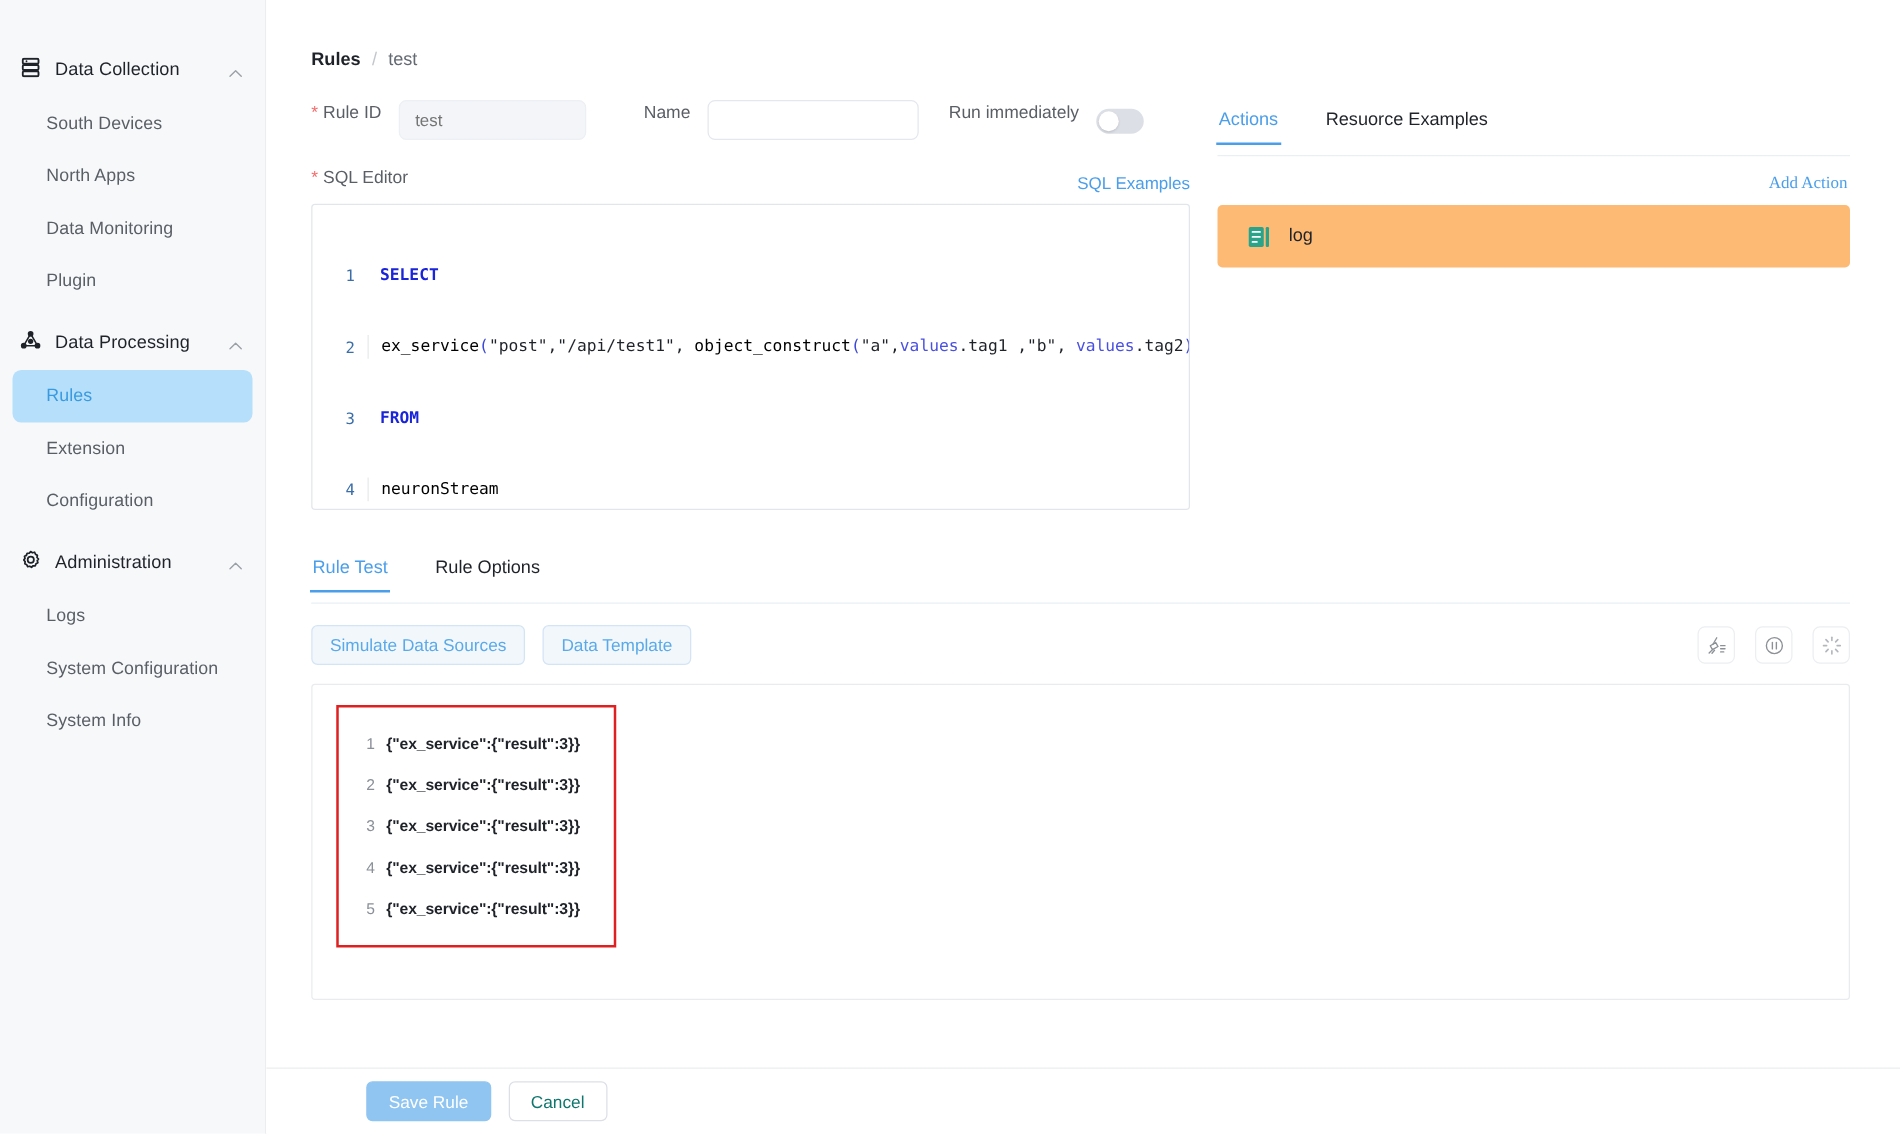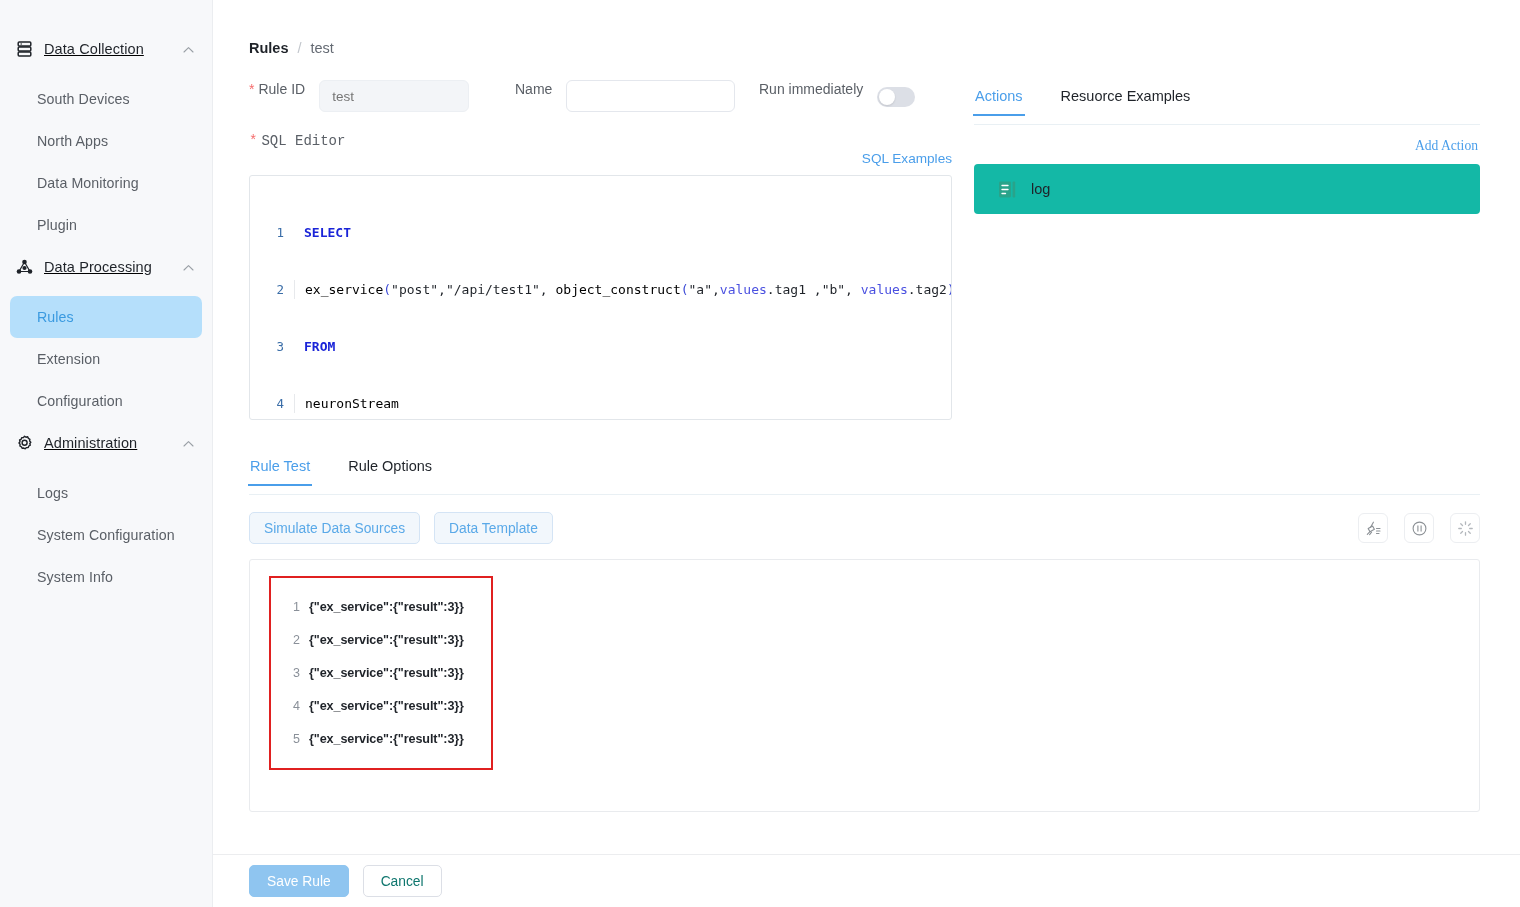--- a/index.html
+++ b/index.html
@@ -19,27 +19,26 @@
     width: 213px;
     height: 907px;
     background: #f7f8fa;
     border-right: 1px solid #ebedf0;
     padding-top: 34px;
     flex: 0 0 213px;
     position: relative;
   }
   .nav-group-header {
     display: flex;
-    align-items: center;
+    align-items: flex-end;
     height: 30px;
     padding: 0 18px 0 14px;
     margin-bottom: 14px;
     cursor: pointer;
     position: relative;
-    text-decoration: underline;
   }
   .nav-group-header .gicon {
     width: 20px; height: 20px;
     flex: 0 0 20px;
     margin-right: 10px;
     display: flex; align-items: center; justify-content: center;
     color: #1f2329;
   }
   .nav-group-header .gtitle {
     font-size: 14.5px;
@@ -153,21 +152,21 @@
   }
 
   
   .sql-head {
     display: flex;
     align-items: flex-end;
     justify-content: space-between;
     margin-top: 20px;
     margin-bottom: 9px;
   }
-  .sql-head .flabel { margin-bottom: 16px; font-family: Liberation Mono, monospace; }
+  .sql-head .flabel { margin-bottom: 4px; }
   .link { color: #4a9eea; font-size: 13.6px; cursor: pointer; }
   .editor {
     border: 1px solid #e2e6ea;
     border-radius: 3px;
     height: 245px;
     background: #fff;
     padding: 9px 0 0 0;
     overflow: hidden;
     position: relative;
   }
@@ -220,21 +219,21 @@
     height: 2px;
     background: #4a9eea;
   }
   .add-action-row {
     display: flex;
     justify-content: flex-end;
     padding: 13px 2px 10px 0;
     font-family: Liberation Serif, serif;
   }
   .action-card {
-    background: #14b8a6;
+    background: #fdba74;
     border-radius: 4px;
     height: 50px;
     display: flex;
     align-items: center;
     padding-left: 24px;
   }
   .action-card .aicon { margin-right: 14px; display: flex; }
   .action-card .alabel { font-size: 14.5px; color: #1f2329; }
 
   
@@ -328,20 +327,21 @@
     cursor: pointer;
     font-family: inherit;
     display: flex;
     align-items: center;
   }
   .btn-primary {
     background: #8fc5f0;
     color: #ffffff;
     border: 1px solid #8fc5f0;
     margin-right: 14px;
+    margin-left: 44px;
   }
   .btn-default {
     background: #fff;
     color: #0f766e;
     border: 1px solid #dcdfe6;
   }
 </style>
 </head>
 <body>
 

